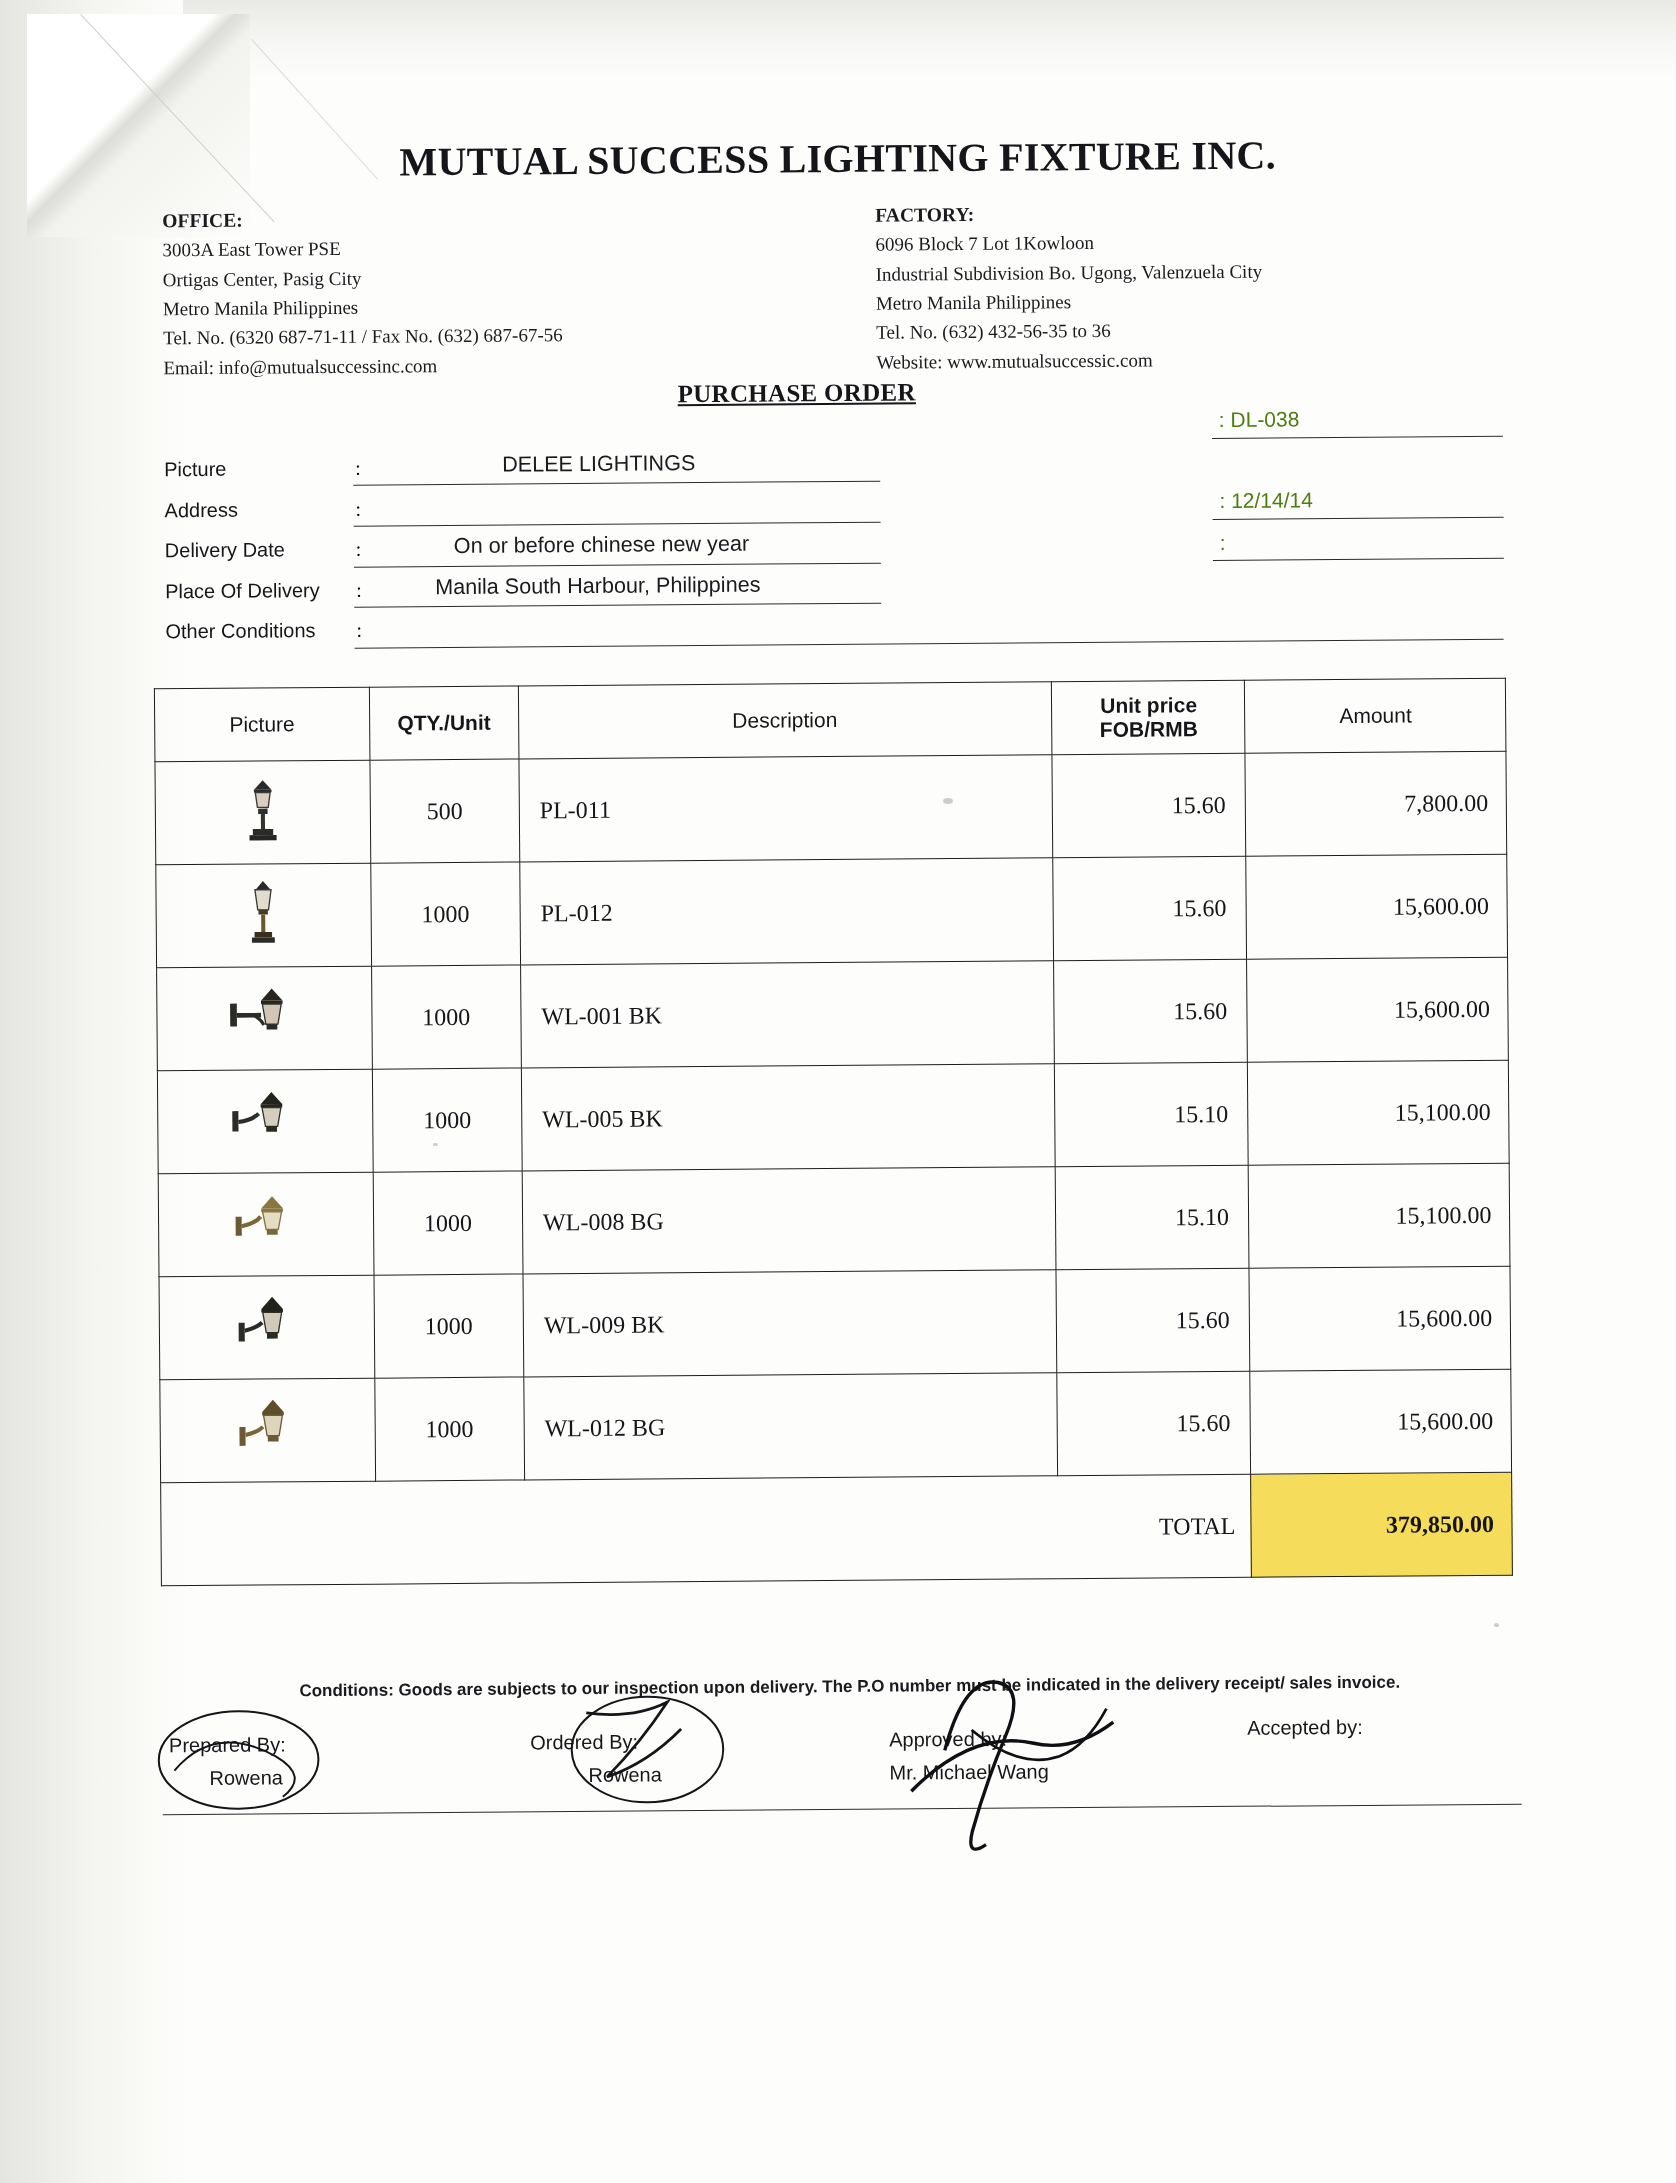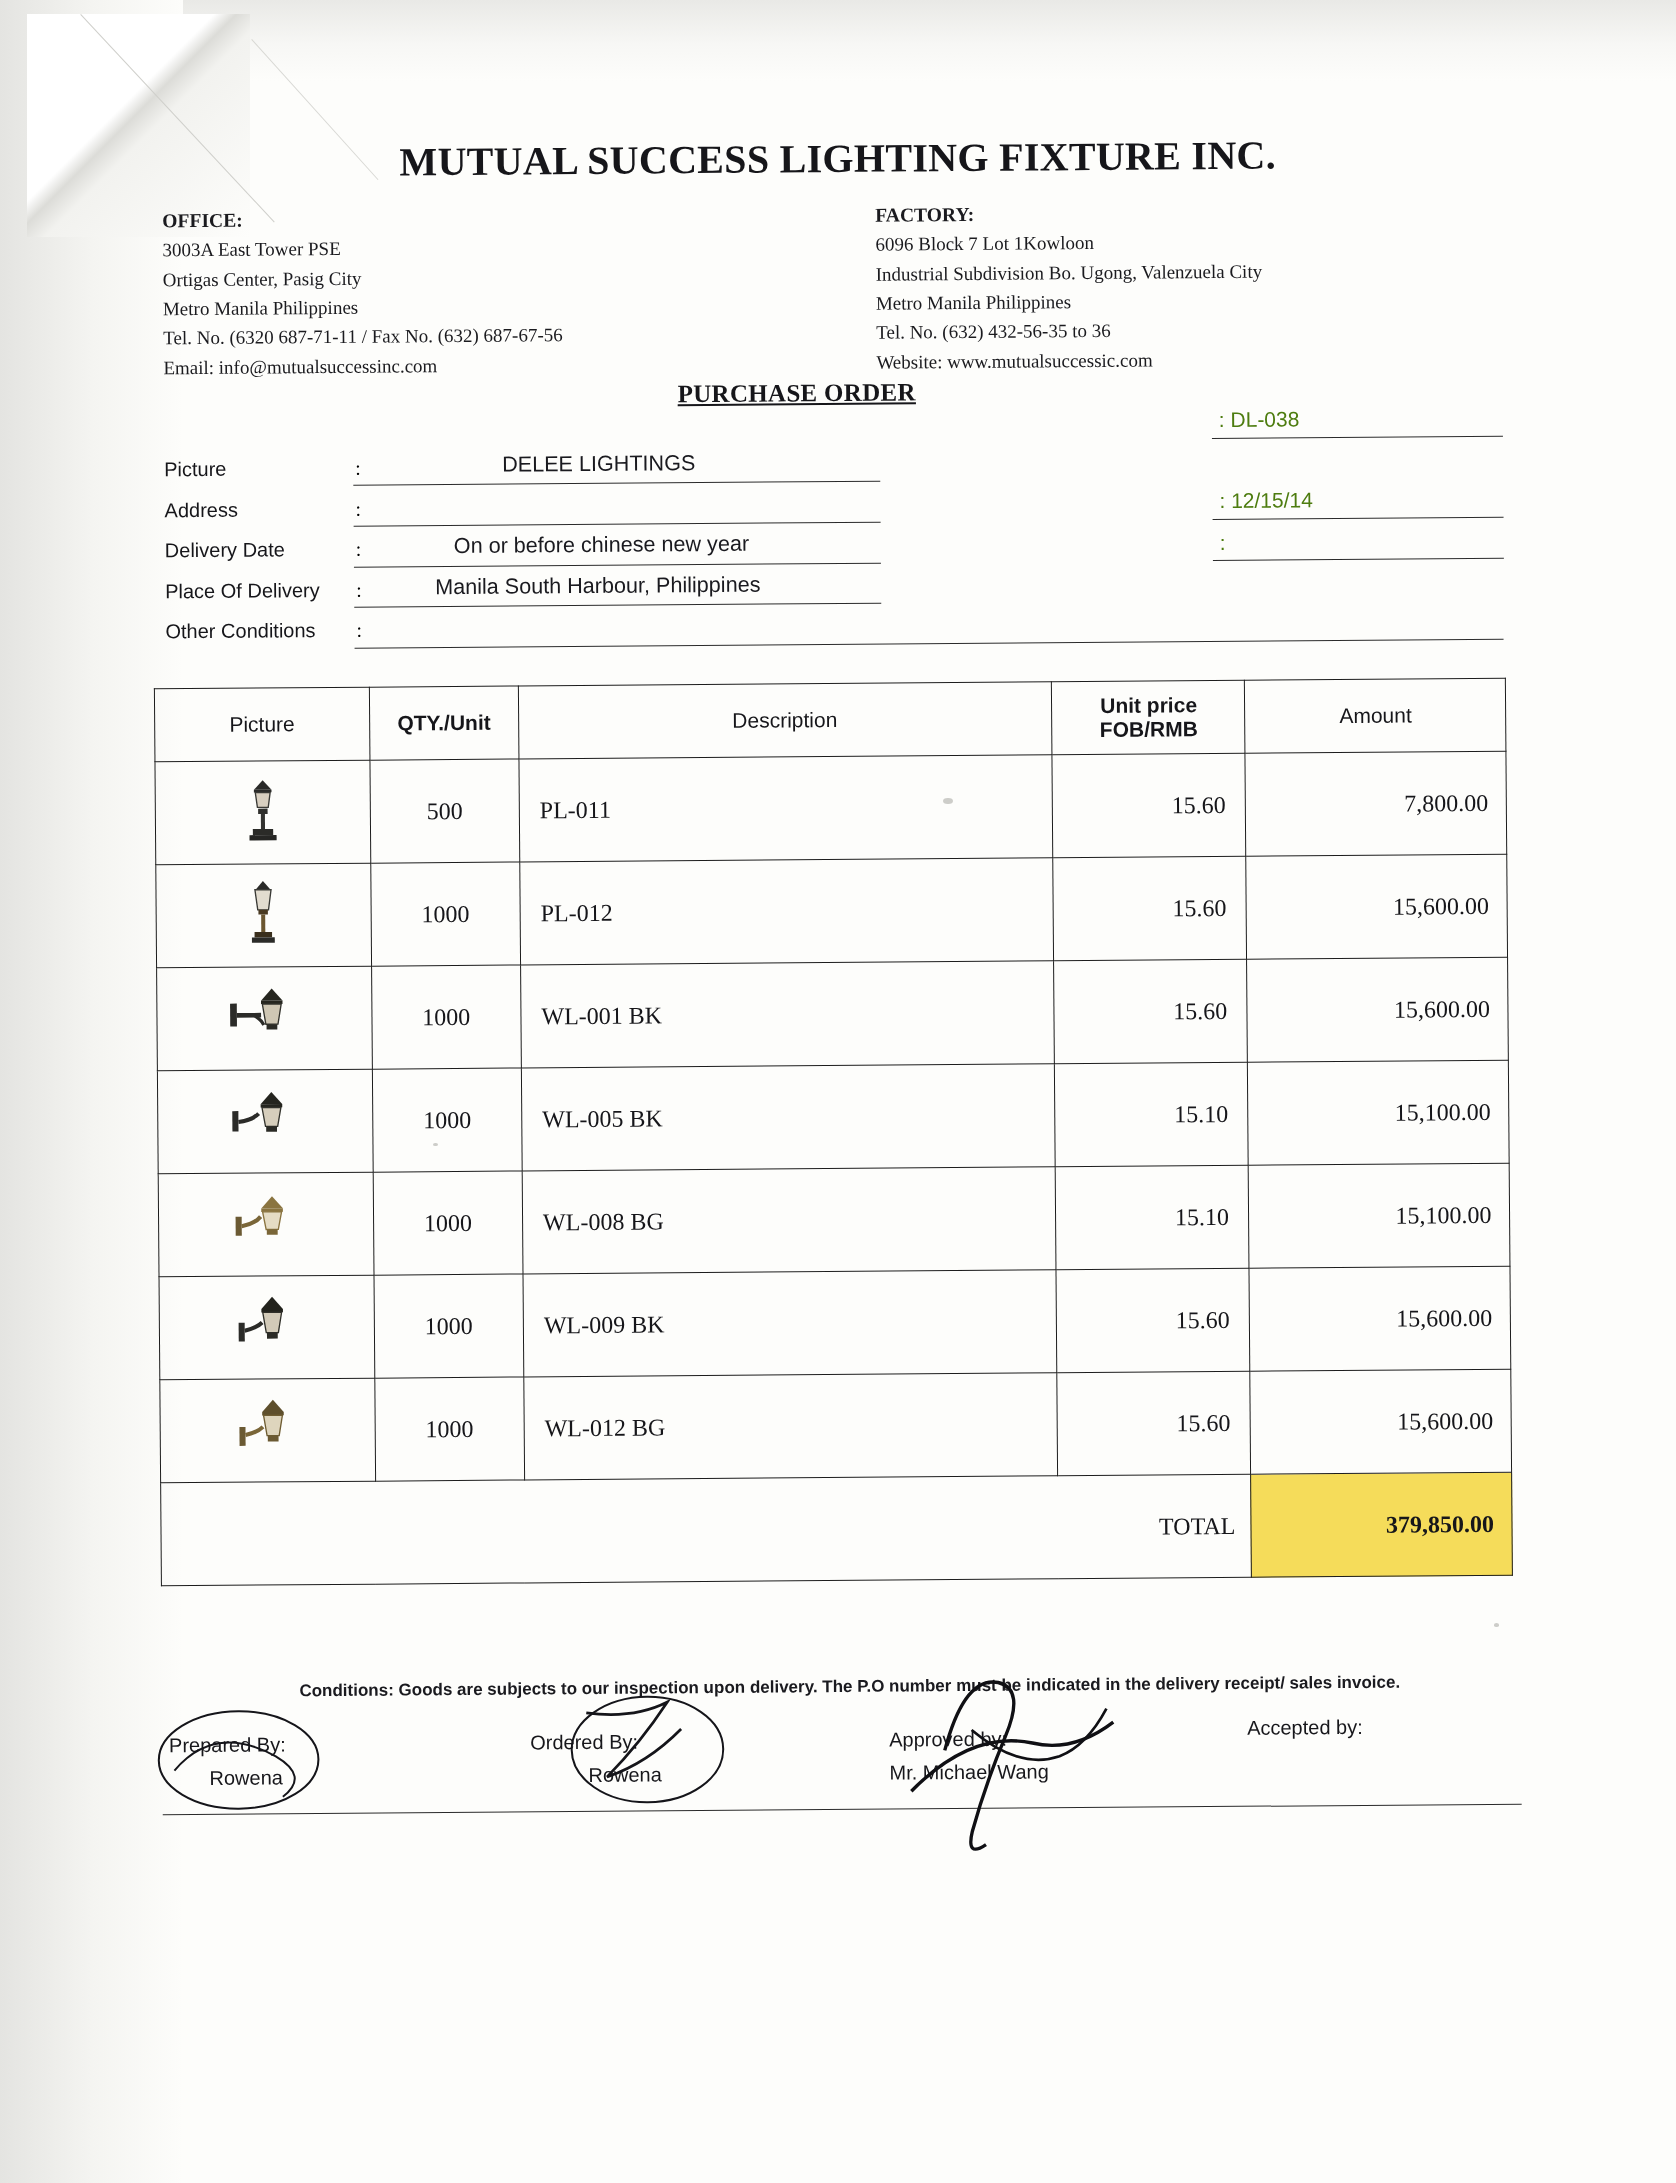--- a/index.html
+++ b/index.html
@@ -258,21 +258,21 @@
     <div class="fline" style="left:358px;top:603px;width:527px;"></div>
 
     <div class="flabel" style="left:169px;top:615px;">Other Conditions</div>
     <div class="fcolon" style="left:360px;top:615px;">:</div>
     <div class="fvalue" style="left:507px;top:611px;"></div>
     <div class="fline" style="left:358px;top:644px;width:1149px;"></div>
 
     <div class="rvalue" style="left:1224px;top:411px;">: DL-038</div>
     <div class="fline" style="left:1217px;top:441px;width:291px;"></div>
 
-    <div class="rvalue" style="left:1224px;top:492px;">: 12/15/14</div>
+    <div class="rvalue" style="left:1224px;top:492px;">: 12/14/14</div>
     <div class="fline" style="left:1217px;top:522px;width:291px;"></div>
 
     <div class="rvalue" style="left:1224px;top:534px;">:</div>
     <div class="fline" style="left:1217px;top:563px;width:291px;"></div>
   </div>
 
   <table class="tbl">
     <thead>
       <tr>
         <th class="c-pic th-picture">Picture</th>

